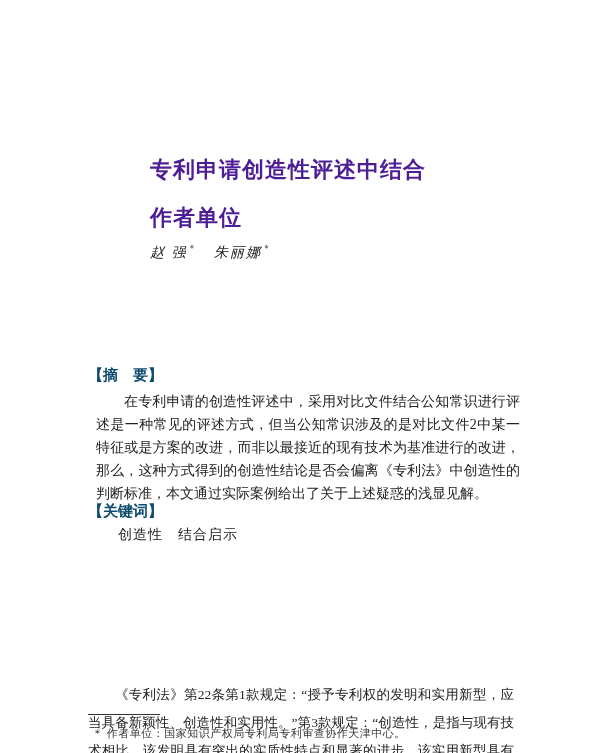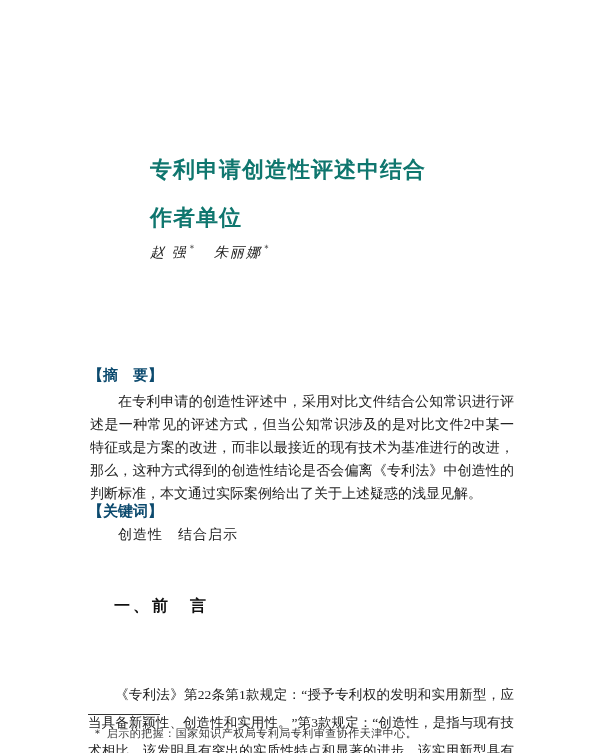--- a/index.html
+++ b/index.html
@@ -19,21 +19,21 @@
   .title-block {
     position: absolute;
     left: 150px;
     top: 146px;
     width: 330px;
     font-family: "Liberation Sans", sans-serif;
     font-weight: bold;
     font-size: 22px;
     line-height: 48px;
     letter-spacing: 1px;
-    color: #0f766e;
+    color: #4c1d95;
   }
   .authors {
     position: absolute;
     left: 150px;
     top: 242px;
     font-size: 14px;
     font-style: italic;
     color: #222222;
     letter-spacing: 2px;
   }
@@ -46,21 +46,21 @@
     position: absolute;
     left: 88px;
     font-family: "Liberation Sans", sans-serif;
     font-weight: bold;
     font-size: 15px;
     color: #0c4a6e;
   }
   .abstract-label { top: 366px; }
   .abstract-text {
     position: absolute;
-    left: 90px;
+    left: 96px;
     top: 390px;
     width: 424px;
     font-size: 14px;
     line-height: 23px;
     text-align: justify;
     text-indent: 2em;
     color: #222222;
   }
   .keywords-label { top: 502px; text-align: center; }
   .keywords-text {
@@ -128,21 +128,20 @@
   </div>
 
   <div class="abstract-label">【摘　要】</div>
 
   <div class="abstract-text">在专利申请的创造性评述中，采用对比文件结合公知常识进行评述是一种常见的评述方式，但当公知常识涉及的是对比文件2中某一特征或是方案的改进，而非以最接近的现有技术为基准进行的改进，那么，这种方式得到的创造性结论是否会偏离《专利法》中创造性的判断标准，本文通过实际案例给出了关于上述疑惑的浅显见解。</div>
 
   <div class="keywords-label">【关键词】</div>
 
   <div class="keywords-text">创造性　结合启示</div>
 
-  <div class="section-heading">一、前　言</div>
 
   <div class="section-paragraph">《专利法》第22条第1款规定：“授予专利权的发明和实用新型，应当具备新颖性、创造性和实用性。”第3款规定：“创造性，是指与现有技术相比，该发明具有突出的实质性特点和显著的进步，该实用新型具有实质性特点和进步。”</div>
 
   <div class="footnote-rule"></div>
 
-  <div class="footnote">＊ 启示的把握：国家知识产权局专利局专利审查协作天津中心。</div>
+  <div class="footnote">＊ 作者单位：国家知识产权局专利局专利审查协作天津中心。</div>
 
 </div>
 
 </body></html>

